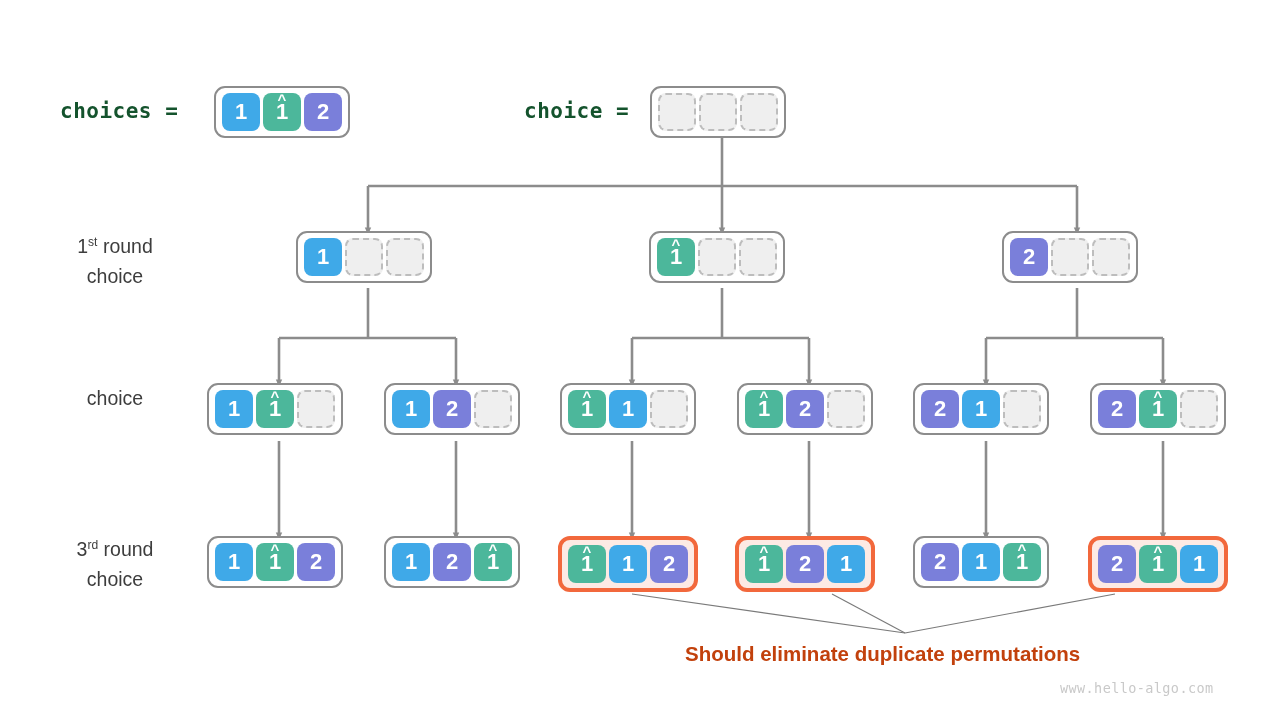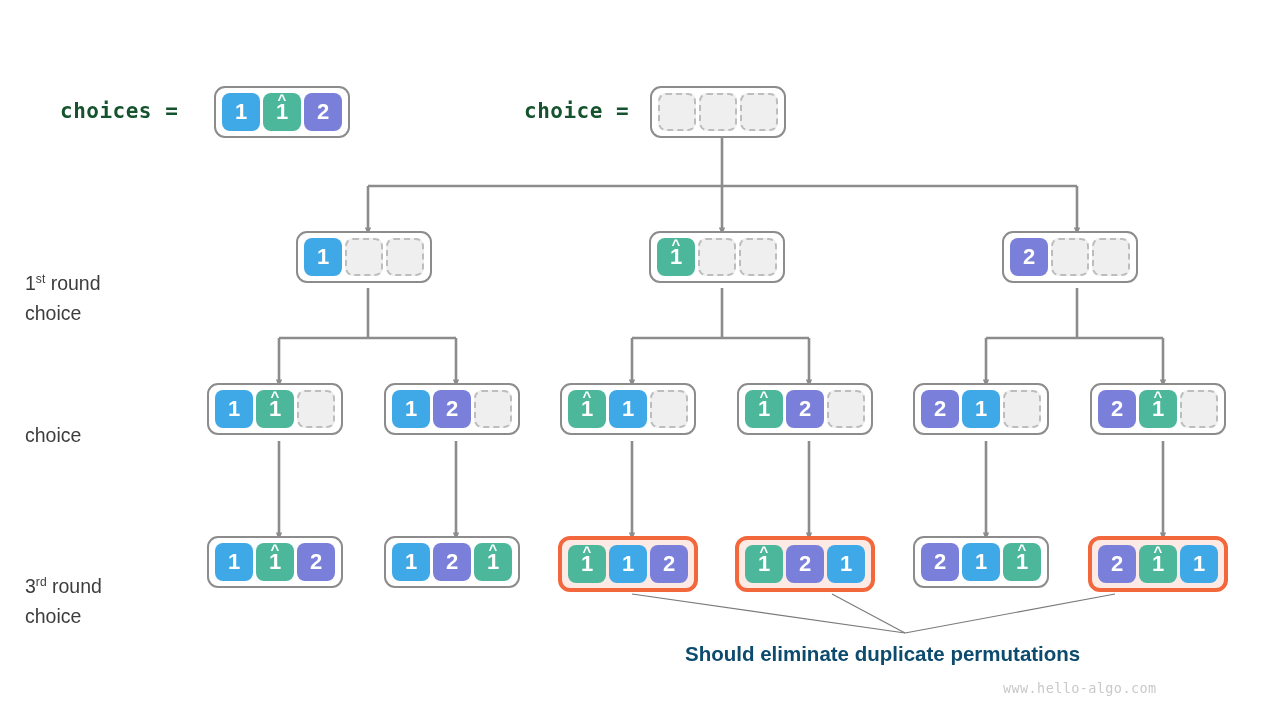--- a/index.html
+++ b/index.html
@@ -40,25 +40,25 @@
     font-size: 21px;
     font-weight: 700;
     color: #14532d;
     letter-spacing: 0.5px;
     white-space: nowrap;
   }
 
   
   .round-label {
     width: 180px;
+    text-align: center;
     font-size: 19.5px;
     color: #3d3d3d;
     line-height: 1.52;
     white-space: nowrap;
-    margin-top: 37px;
   }
   .round-label sup {
     font-size: 0.62em;
     vertical-align: super;
     line-height: 0;
   }
 
   
   .node {
     position: absolute;
@@ -114,21 +114,21 @@
     top: -9px;
     transform: translateX(-50%);
     font-size: 15px;
     line-height: 1;
   }
 
   
   .caption {
     font-size: 20.5px;
     font-weight: 700;
-    color: #0c4a6e;
+    color: #c2410c;
     white-space: nowrap;
   }
 
   
   .watermark {
     font-family: "DejaVu Sans Mono", "Liberation Mono", monospace;
     font-size: 13.5px;
     color: #c9c9c9;
     letter-spacing: 0.4px;
     white-space: nowrap;
@@ -365,15 +365,15 @@
           <span class="hat-val"><span class="hat">^</span><span>1</span></span>
         </div>
         <div class="cell blue">
           <span>1</span>
         </div>
       </div>
     </div>
 
   <div class="abs caption" style="left:685px; top:642px;">Should eliminate duplicate permutations</div>
 
-  <div class="abs watermark" style="left:1003px; top:680px;">www.hello-algo.com</div>
+  <div class="abs watermark" style="left:1060px; top:680px;">www.hello-algo.com</div>
 
 </div>
 
 </body></html>

